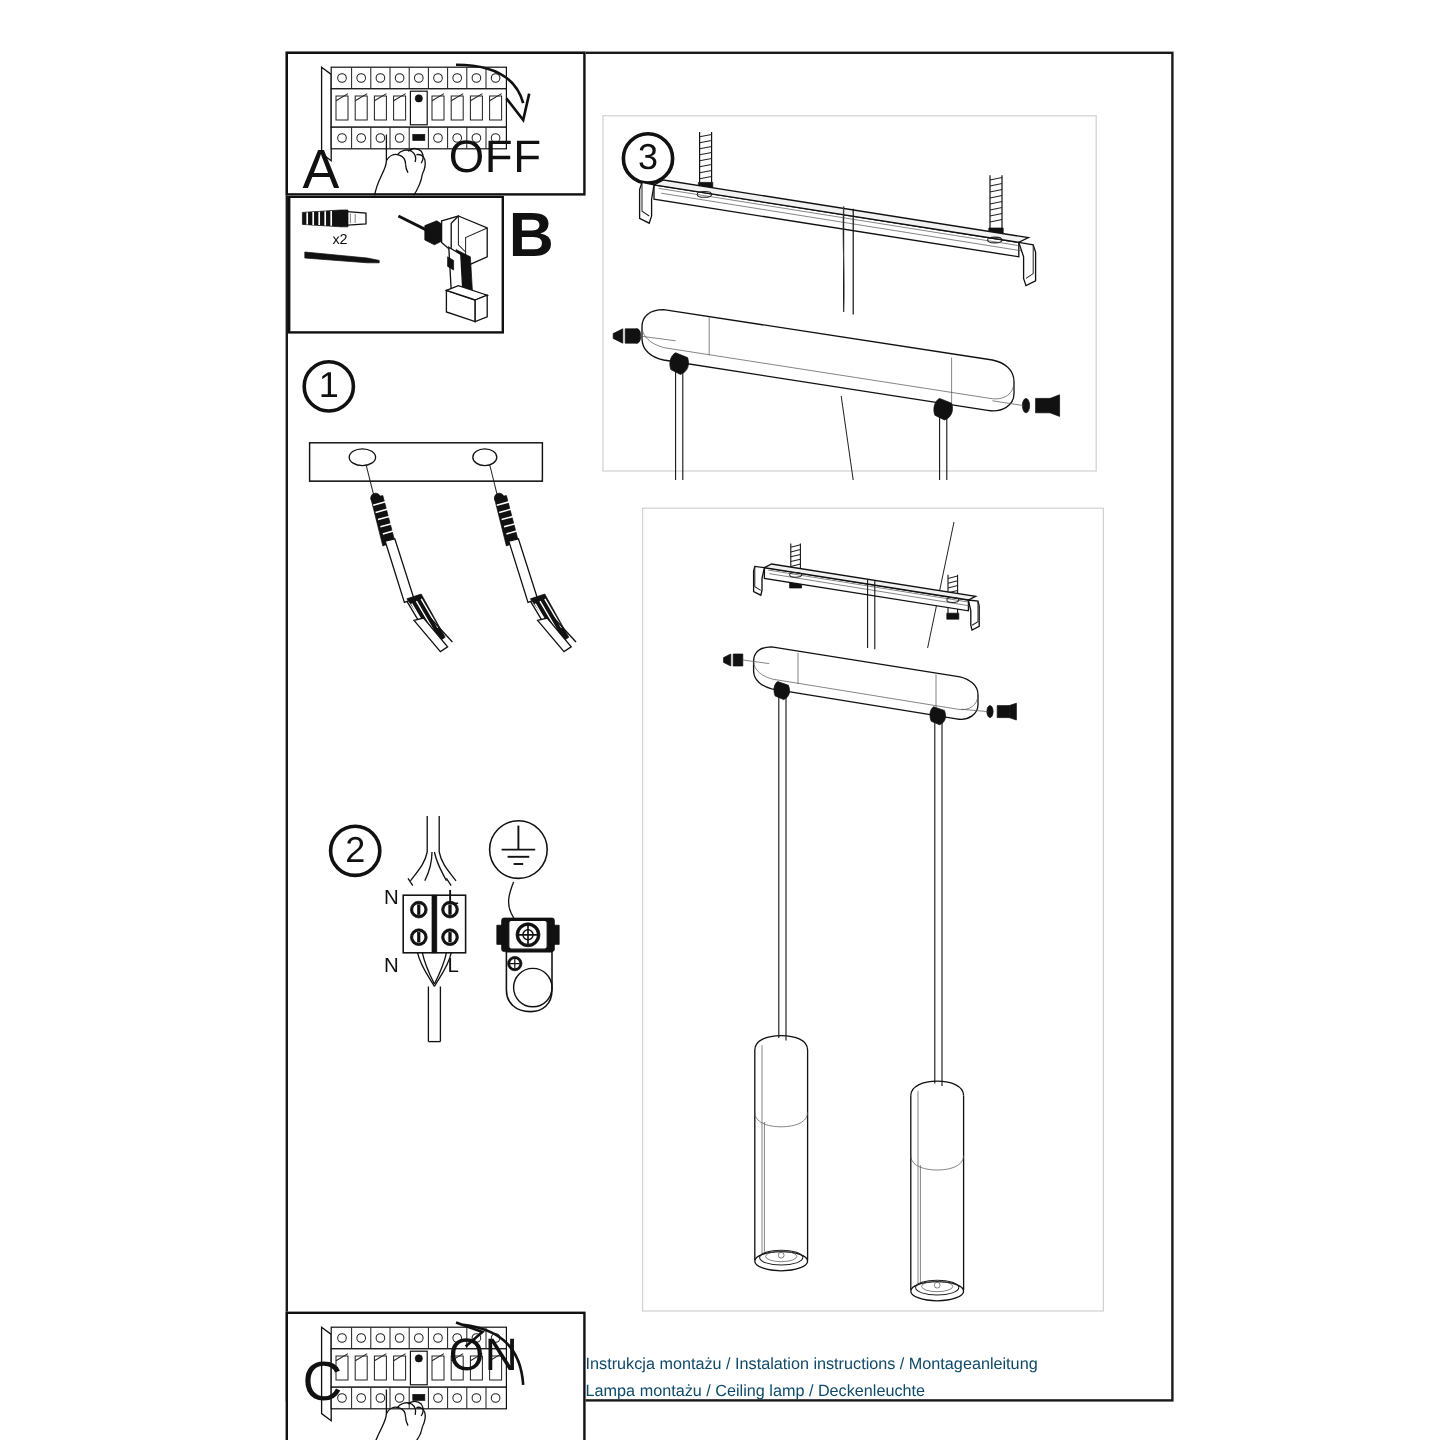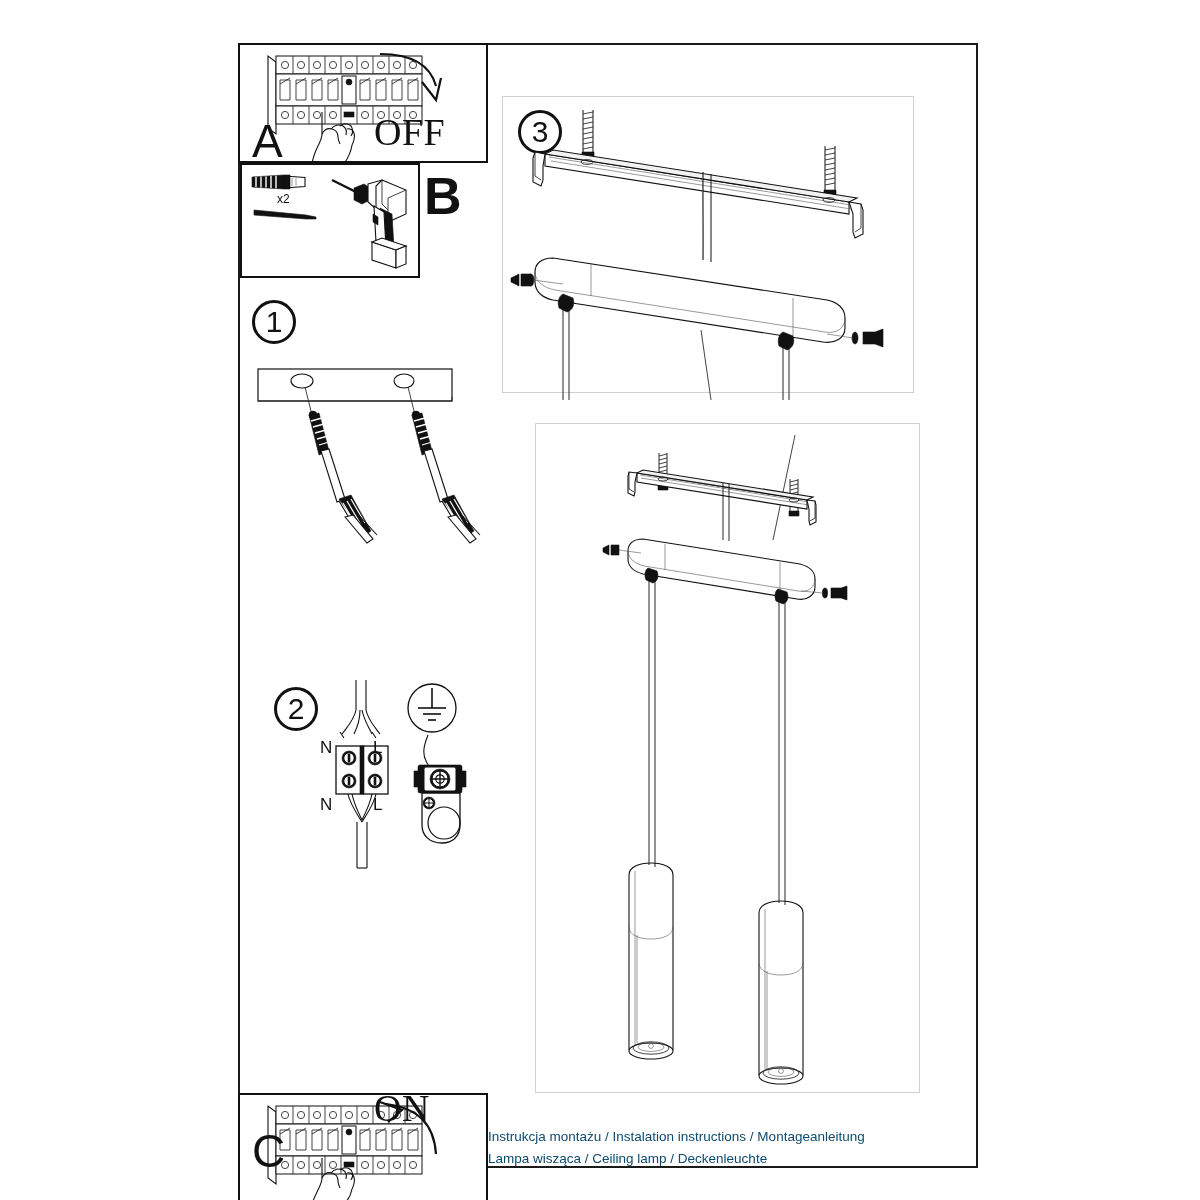--- a/index.html
+++ b/index.html
@@ -60,24 +60,24 @@
   .letter-a { left: 252px; top: 118px; }
   .letter-b { left: 424px; top: 170px; font-size: 52px; font-weight: 700; }
   .letter-c { left: 252px; top: 1128px; }
 
   
   .word {
     font-size: 38px;
     font-weight: 400;
     letter-spacing: 0.5px;
     color: #111111;
-    font-family: Liberation Serif, serif;
+    font-family: Liberation Sans, sans-serif;
   }
   .word-off { left: 374px; top: 110px; }
-  .word-on  { left: 374px; top: 1086px; }
+  .word-on  { left: 374px; top: 1109px; }
 
   
   .step-circle {
     width: 44px; height: 44px;
     border: 3px solid #111111;
     border-radius: 50%;
     display: flex;
     align-items: center;
     justify-content: center;
     font-size: 30px;
@@ -621,16 +621,16 @@
       <path class="ink" style="stroke-width:2.2" d="M62 56 C60 26 44 10 12 6"></path>
       <path class="ink" style="stroke-width:2.2" d="M6 4 L28 12 L14 24"></path>
     </svg>
   </div>
 
   <div class="abs big-letter letter-c">C</div>
   <div class="abs word word-on">ON</div>
 
   <div class="abs caption">
     <div>Instrukcja montażu / Instalation instructions / Montageanleitung</div>
-    <div>Lampa wisząca / Ceiling lamp / Deckenleuchte</div>
+    <div>Lampa montażu / Ceiling lamp / Deckenleuchte</div>
   </div>
 
 </div>
 
 </body></html>

